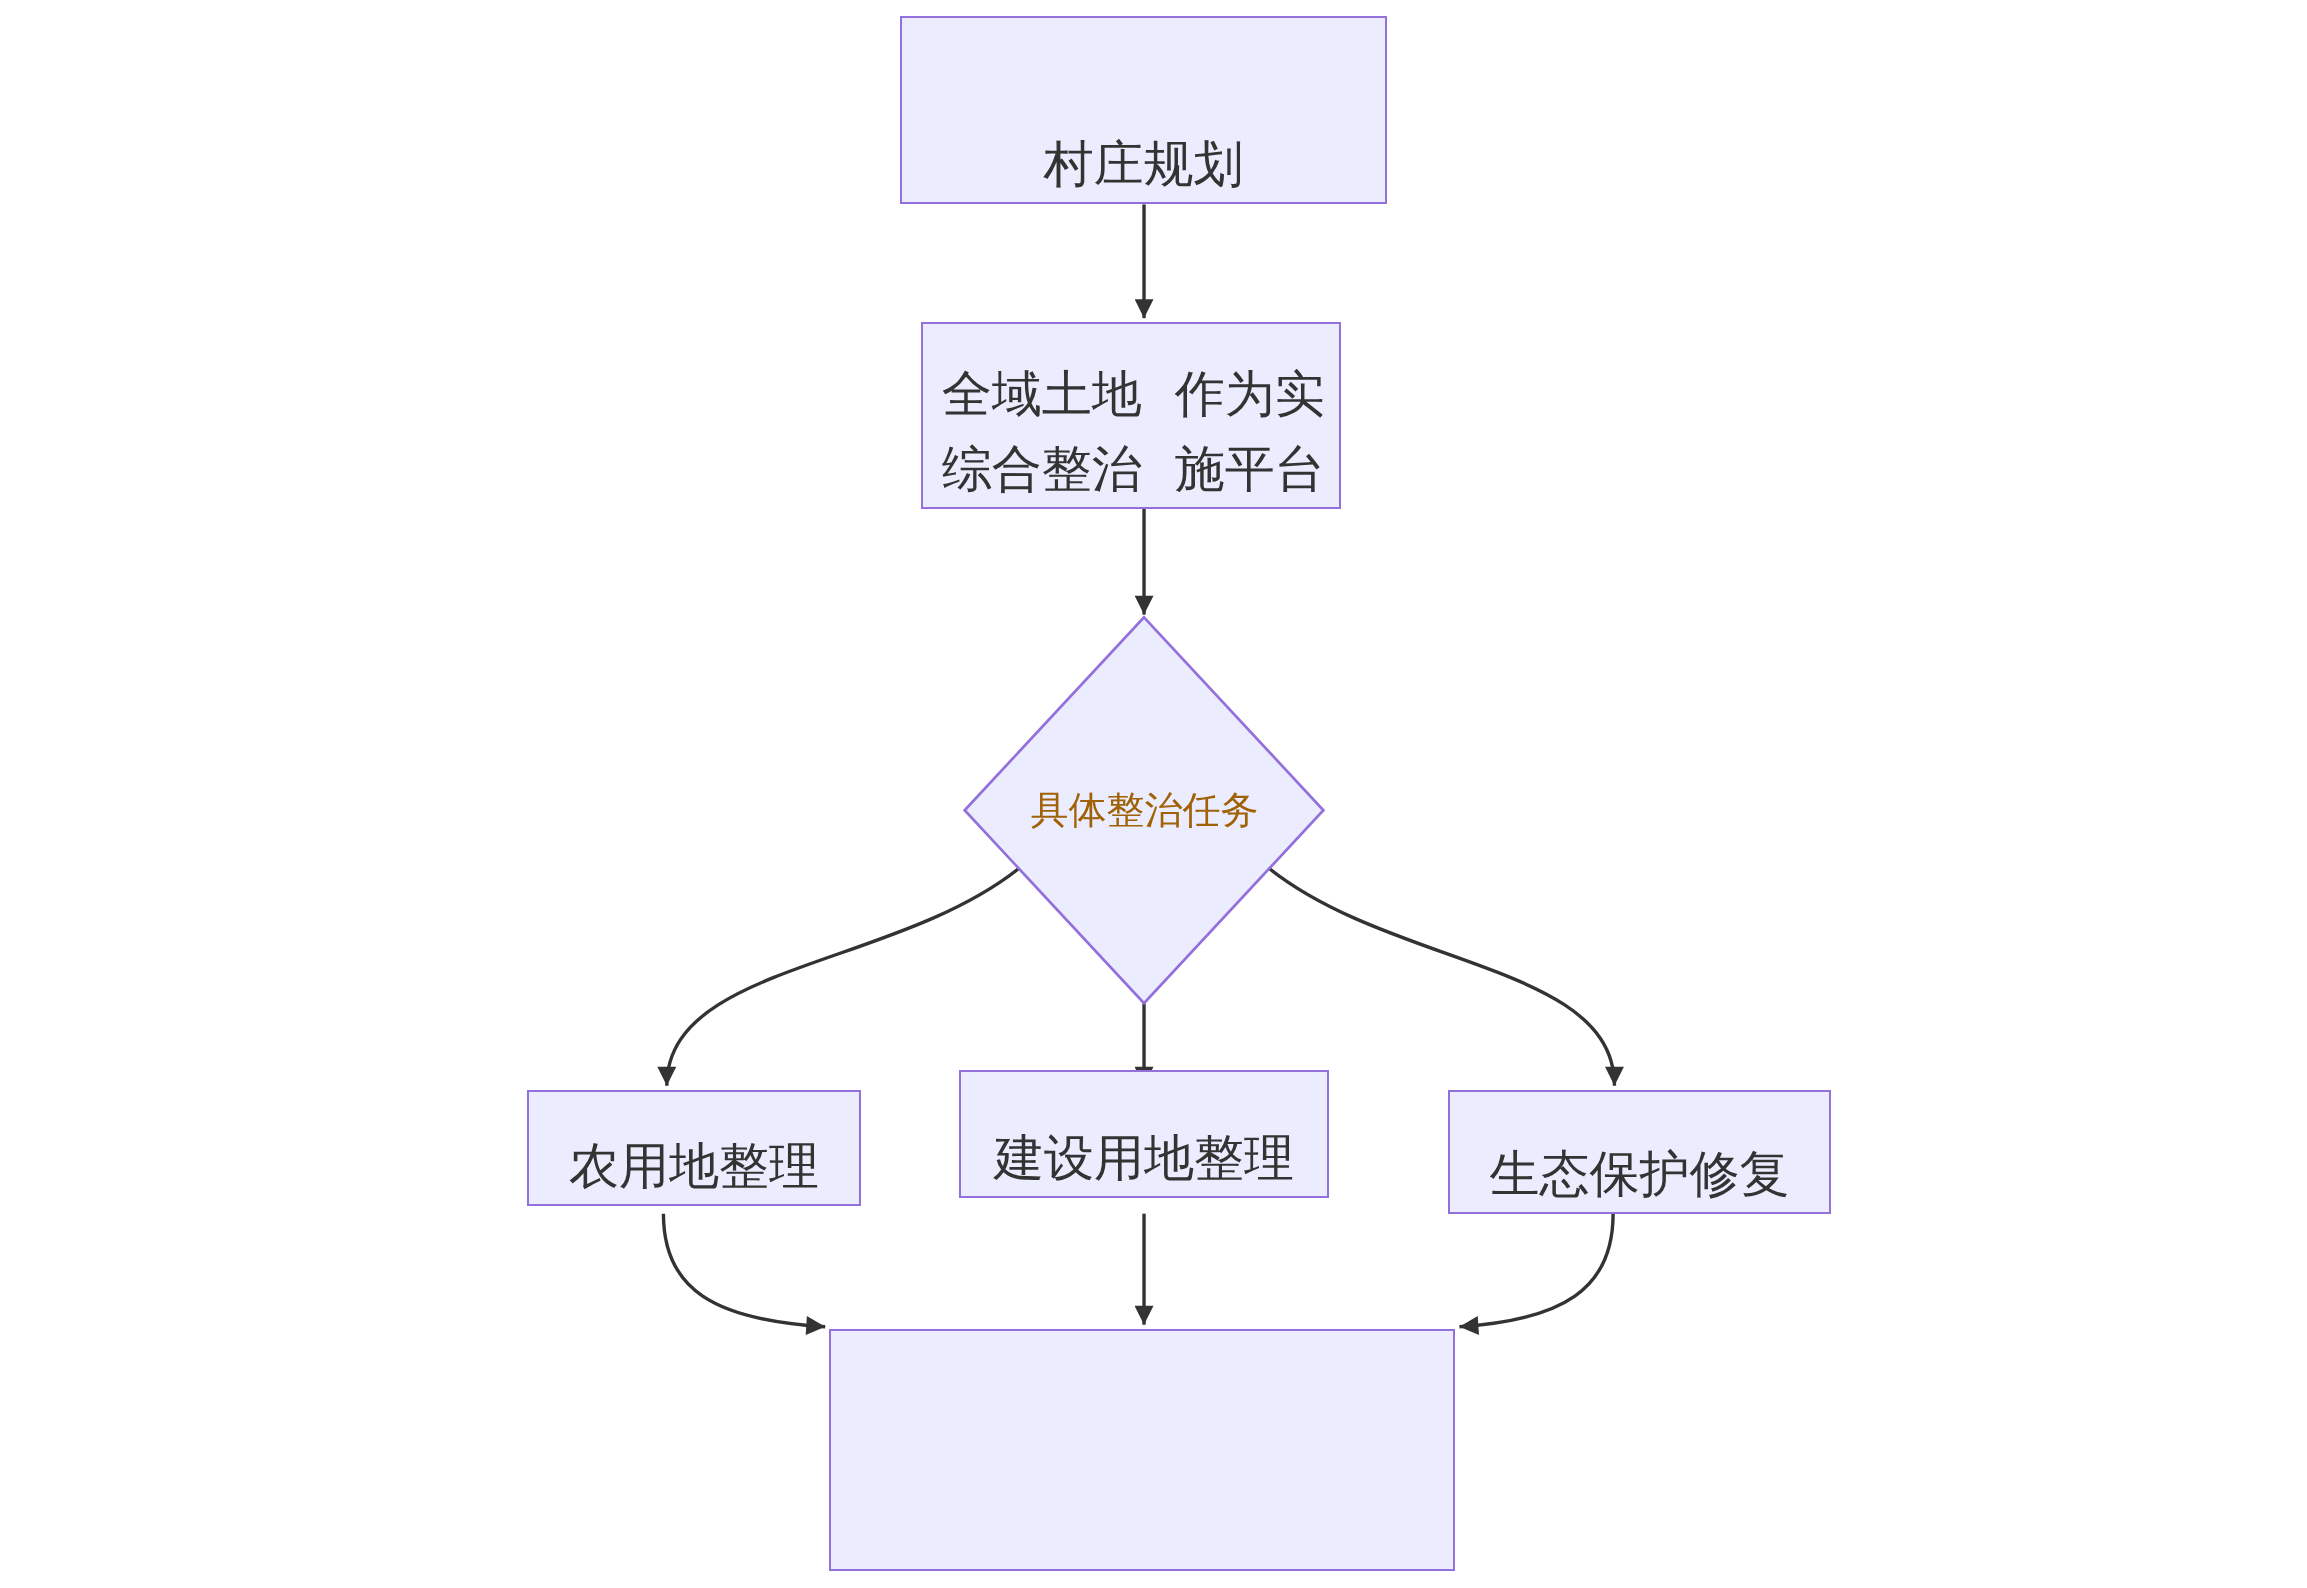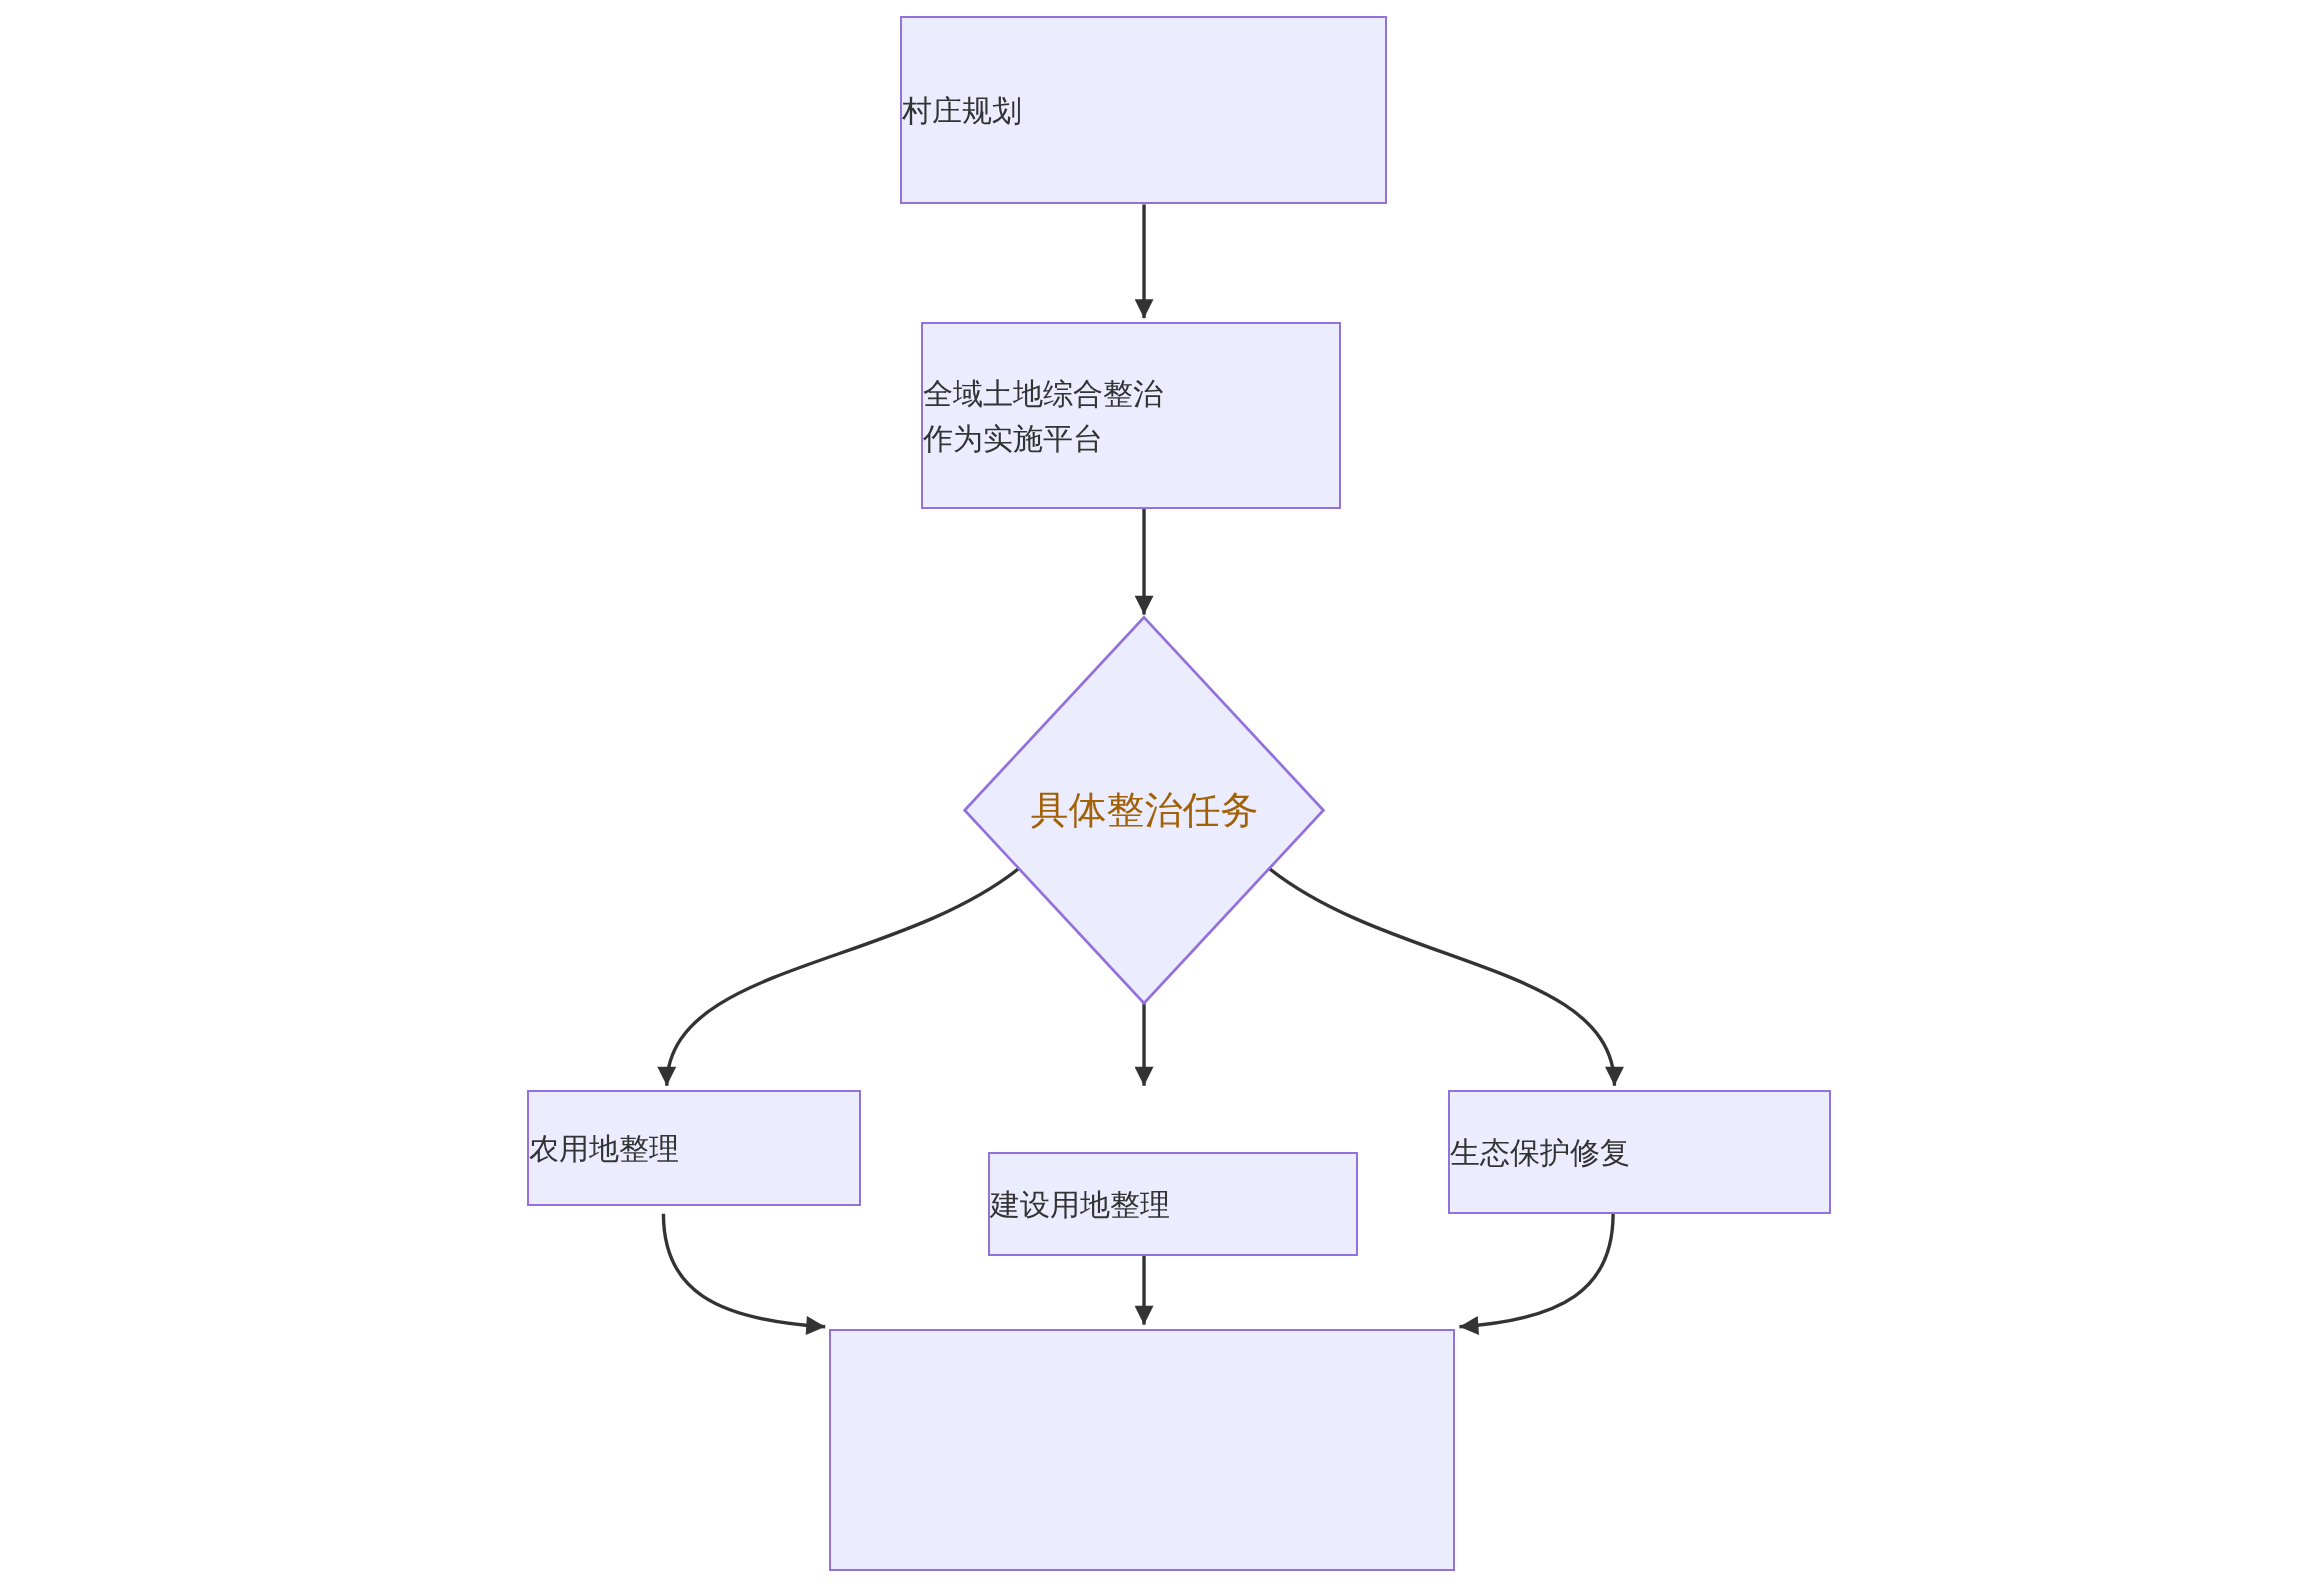--- a/index.html
+++ b/index.html
@@ -27,46 +27,46 @@
     fill: none;
     stroke: #333333;
     stroke-width: 5px;
   }
   .node {
     position: absolute;
     box-sizing: border-box;
     background: #ECECFF;
     border: 2.7px solid #9370DB;
     display: flex;
-    flex-direction: column;
-    align-items: flex-start;
+    flex-direction: row;
+    align-items: flex-end;
     justify-content: center;
     text-align: center;
-    font-size: 30px;
+    font-size: 50px;
     line-height: 1.5;
     color: #333333;
   }
   .node-label-line { display: block; }
   .diamond-label {
     position: absolute;
     display: flex;
     align-items: center;
     justify-content: center;
     text-align: center;
     font-size: 38px;
     line-height: 1.5;
     color: #a16207;
     background: transparent;
   }
   
   #node-village-planning      { left: 900px; top: 16.2px;   width: 487px; height: 188px; }
   #node-land-consolidation    { left: 921px; top: 322px;  width: 420px; height: 187px; }
   #diamond-task-label         { left: 965px; top: 782px; width: 359px; height: 57px; }
   #node-agricultural-land     { left: 507px;  top: 1090px; width: 334px; height: 116px; margin-left: 20px; }
-  #node-construction-land     { left: 959px; top: 1152px; width: 370px; height: 104px; margin-left: 29px; }
+  #node-construction-land     { left: 959px; top: 1070px; width: 370px; height: 128px; }
   #node-ecological-restoration{ left: 1448px; top: 1090px; width: 383px; height: 124px; }
   #node-planning-goals        { left: 829px; top: 1329px; width: 626px; height: 242px; }
   #node-planning-goals .wrap-constraint { width: 460px; margin: 0 auto; }
 </style>
 </head>
 <body>
 
 <div class="canvas">
 
   <svg class="edges-layer" viewBox="0 0 3408 2346" xmlns="http://www.w3.org/2000/svg">

